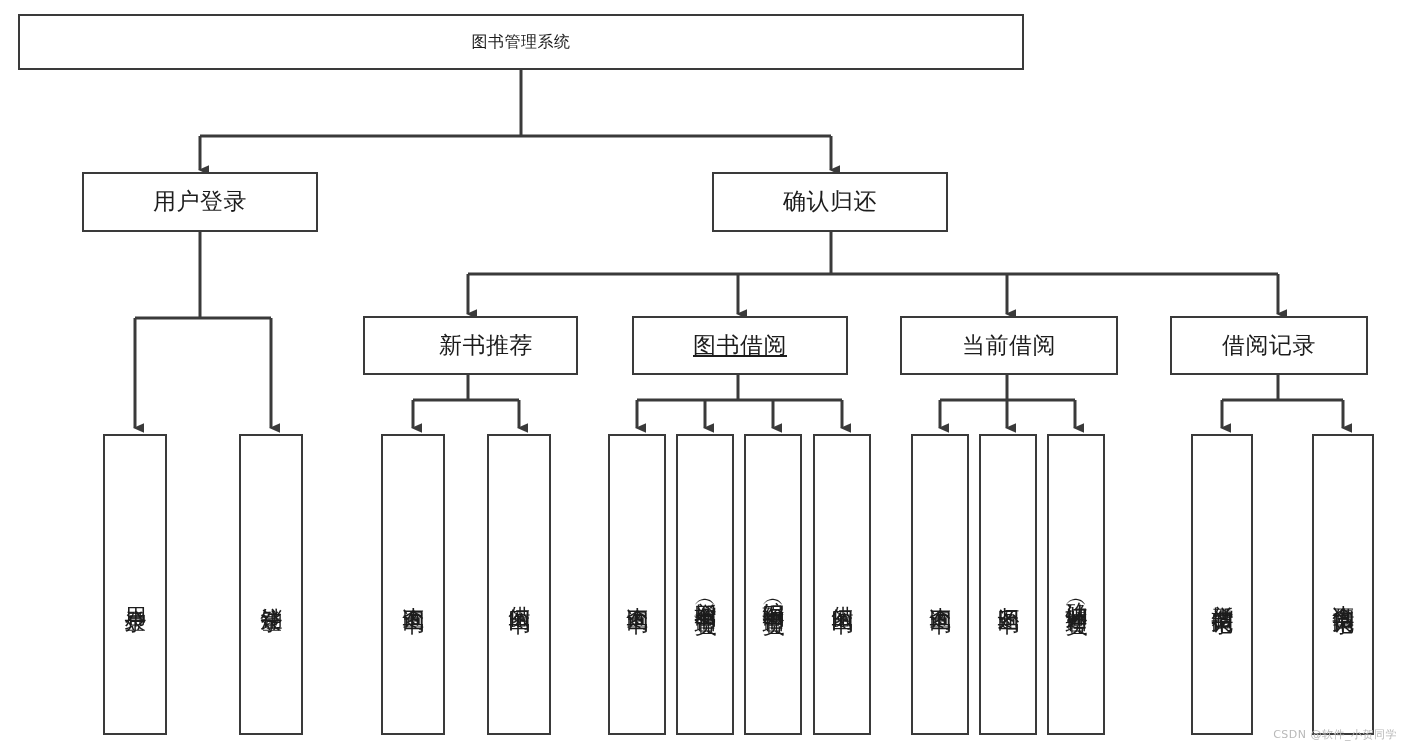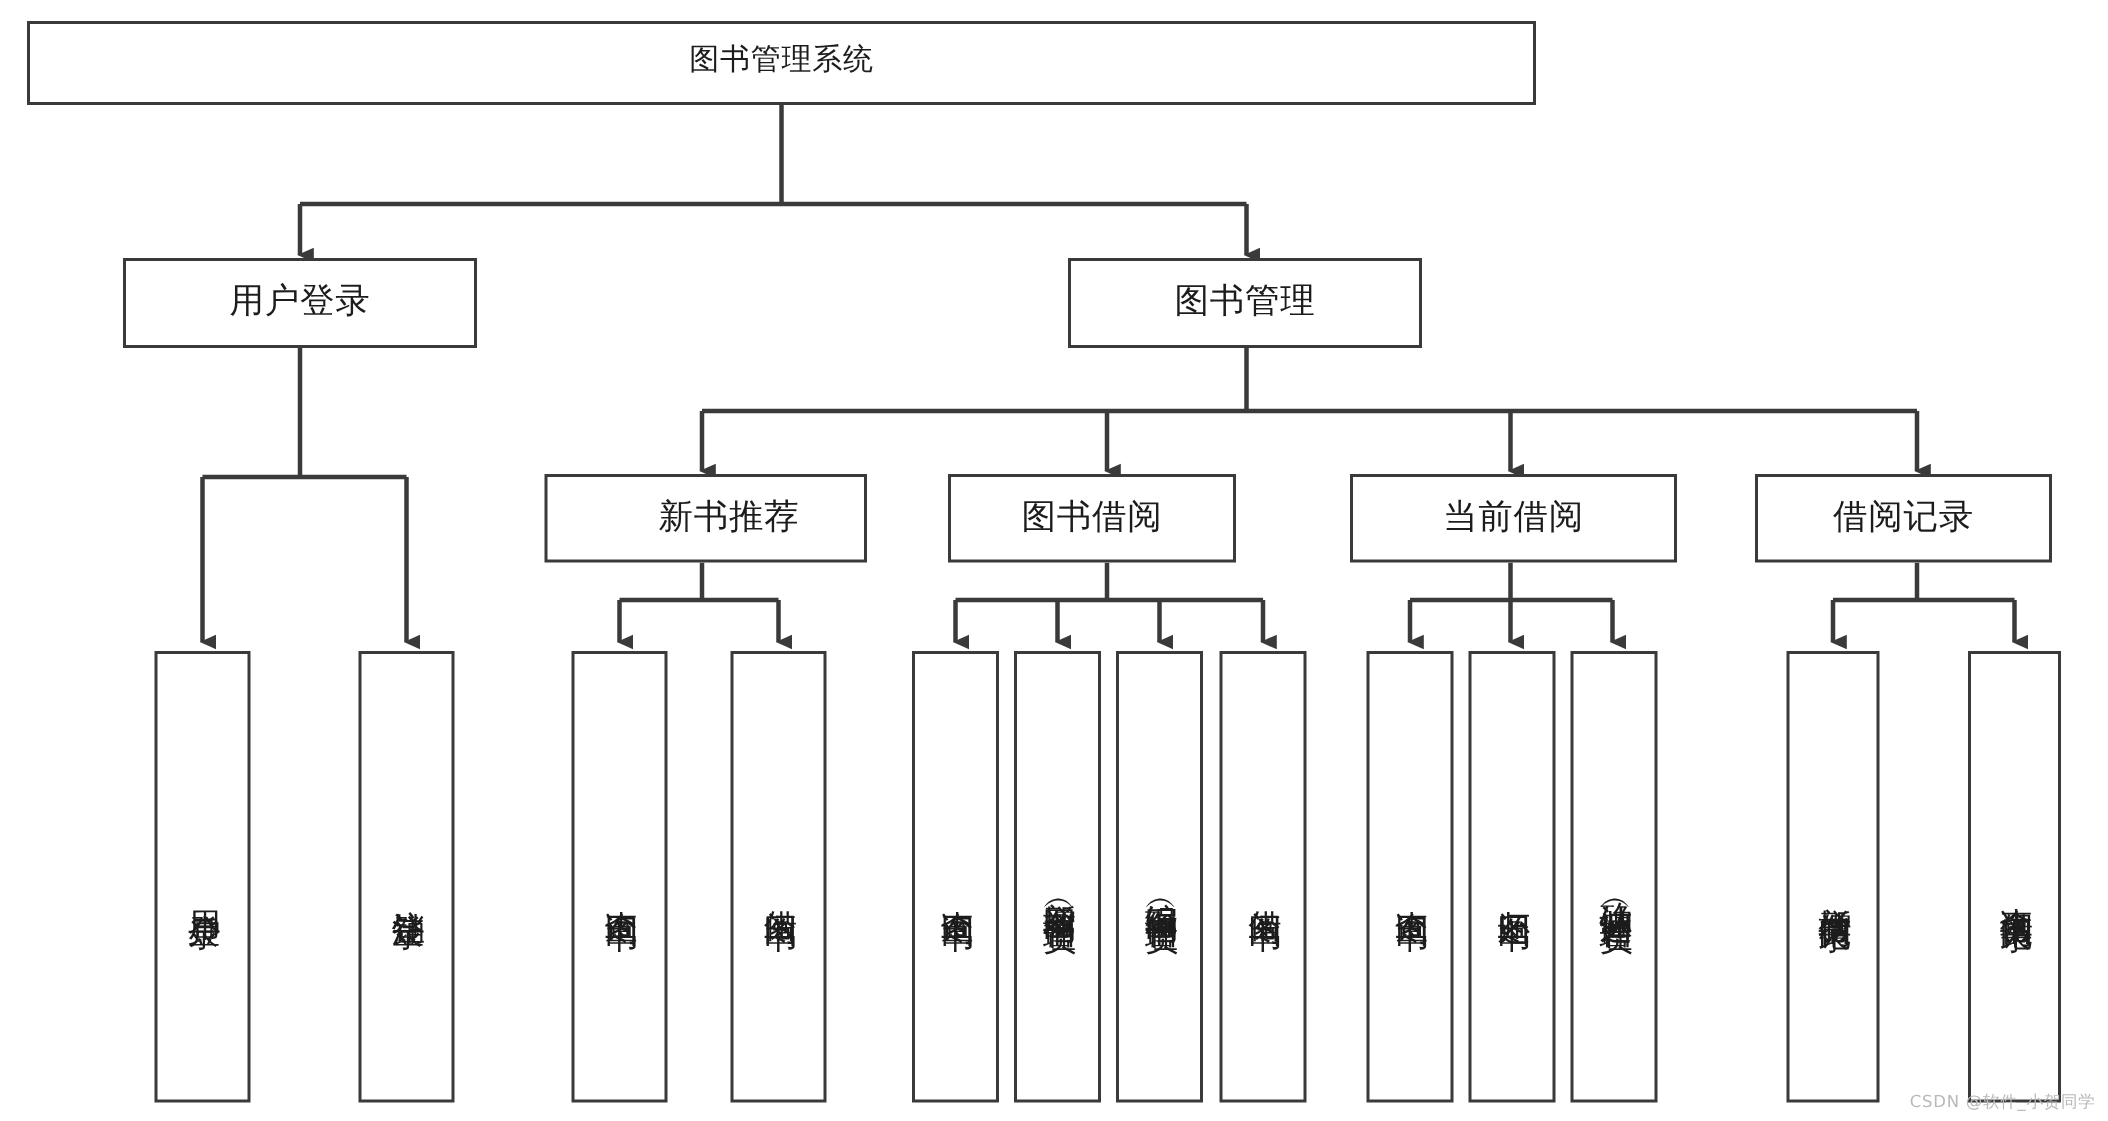--- a/index.html
+++ b/index.html
@@ -42,22 +42,21 @@
     text-align: center;
     line-height: 1.18;
     letter-spacing: 0.5px;
   }
   
   .node.h .lbl {
     font-size: 23px;
     white-space: nowrap;
   }
   .node.root .lbl {
-    font-size: 20px;
-    font-family: Liberation Mono, monospace;
+    font-size: 16px;
   }
   
   .node.v {
     align-items: center;
     justify-content: center;
     padding-top: 16px;
   }
   .node.v .lbl {
     writing-mode: vertical-rl;
     text-orientation: upright;
@@ -139,27 +138,27 @@
   </svg>
 
   <div class="node h root" style="left:18px; top:14px; width:1006px; height:56px;">
     <span class="lbl">图书管理系统</span>
   </div>
 
   <div class="node h" style="left:82px; top:172px; width:236px; height:60px;">
     <span class="lbl">用户登录</span>
   </div>
   <div class="node h" style="left:712px; top:172px; width:236px; height:60px;">
-    <span class="lbl">图书管理</span>
+    <span class="lbl">确认归还</span>
   </div>
 
   <div class="node h" style="left:363px; top:316px; width:215px; height:59px;padding-left:31px;">
     <span class="lbl">新书推荐</span>
   </div>
-  <div class="node h" style="left:632px; top:316px; width:192px; height:59px;">
+  <div class="node h" style="left:632px; top:316px; width:216px; height:59px;text-decoration:underline;">
     <span class="lbl">图书借阅</span>
   </div>
   <div class="node h" style="left:900px; top:316px; width:218px; height:59px;">
     <span class="lbl">当前借阅</span>
   </div>
   <div class="node h" style="left:1170px; top:316px; width:198px; height:59px;">
     <span class="lbl">借阅记录</span>
   </div>
 
   <div class="node v" style="left:103px; top:434px; width:64px; height:301px;">

